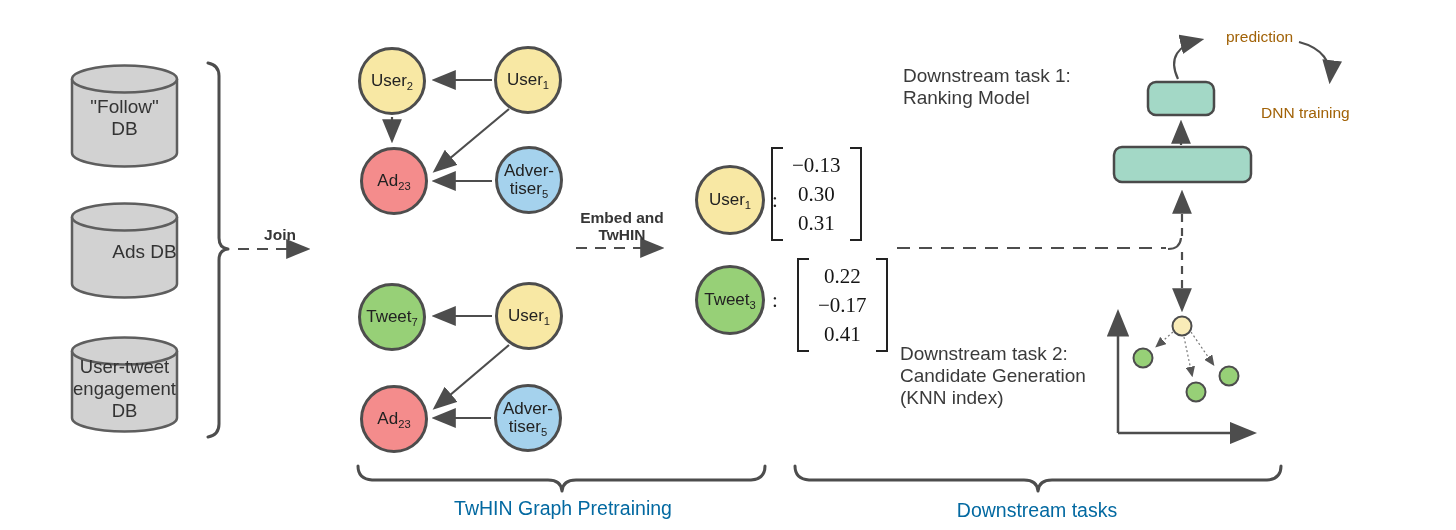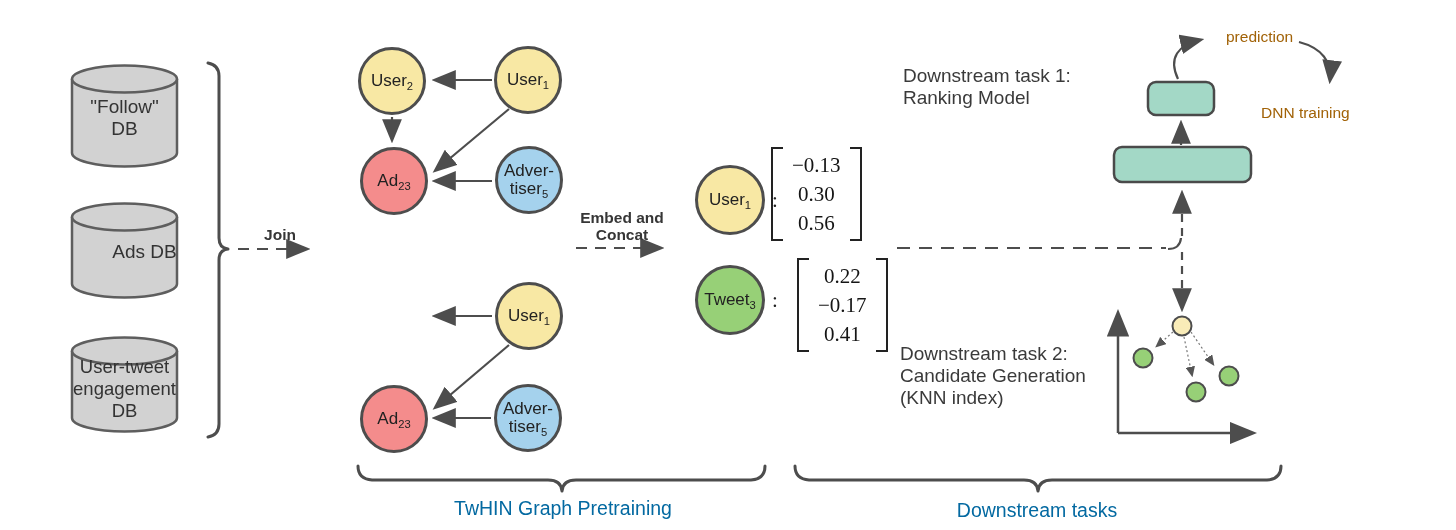--- a/index.html
+++ b/index.html
@@ -135,57 +135,60 @@
 
   <div class="txt db-label" style="left:72px;top:96px;">"Follow"
 DB</div>
   <div class="txt db-label" style="left:72px;top:241px;padding-left:20px;">Ads DB</div>
   <div class="txt db-label" style="left:72px;top:356px;font-size:18.5px;">User-tweet
 engagement
 DB</div>
 
   <div class="txt flow-label center" style="left:240px;top:226px;width:80px;">Join</div>
   <div class="txt flow-label center" style="left:568px;top:209px;width:108px;">Embed and
-Concat</div>
+TwHIN</div>
 
   <div class="node fill-yellow" style="left:358px;top:47px;">
     <span><span class="lbl">User</span><sub>2</sub></span>
   </div>
   <div class="node fill-yellow" style="left:494px;top:46px;">
     <span><span class="lbl">User</span><sub>1</sub></span>
   </div>
   <div class="node fill-red" style="left:360px;top:147px;">
     <span><span class="lbl">Ad</span><sub>23</sub></span>
   </div>
   <div class="node fill-blue" style="left:495px;top:146px;">
     <span><span class="lbl">Adver-
 tiser</span><sub>5</sub></span>
   </div>
 
+  <div class="node fill-green" style="left:358px;top:283px;">
+    <span><span class="lbl">Tweet</span><sub>7</sub></span>
+  </div>
   <div class="node fill-yellow" style="left:495px;top:282px;">
     <span><span class="lbl">User</span><sub>1</sub></span>
   </div>
   <div class="node fill-red" style="left:360px;top:385px;">
     <span><span class="lbl">Ad</span><sub>23</sub></span>
   </div>
   <div class="node fill-blue" style="left:494px;top:384px;">
     <span><span class="lbl">Adver-
 tiser</span><sub>5</sub></span>
   </div>
 
   <div class="node fill-yellow" style="left:695px;top:165px;width:70px;height:70px;">
     <span><span class="lbl">User</span><sub>1</sub></span>
   </div>
   <div class="txt colon" style="left:772px;top:188px;">:</div>
   <div class="matrix" style="left:771px;top:147px;">
     <div class="bracket-l"></div>
     <div class="mat-values">
       <div>−0.13</div>
       <div>0.30</div>
-      <div>0.56</div>
+      <div>0.31</div>
     </div>
     <div class="bracket-r"></div>
   </div>
 
   <div class="node fill-green" style="left:695px;top:265px;width:70px;height:70px;">
     <span><span class="lbl">Tweet</span><sub>3</sub></span>
   </div>
   <div class="txt colon" style="left:772px;top:288px;">:</div>
   <div class="matrix" style="left:797px;top:258px;">
     <div class="bracket-l"></div>

